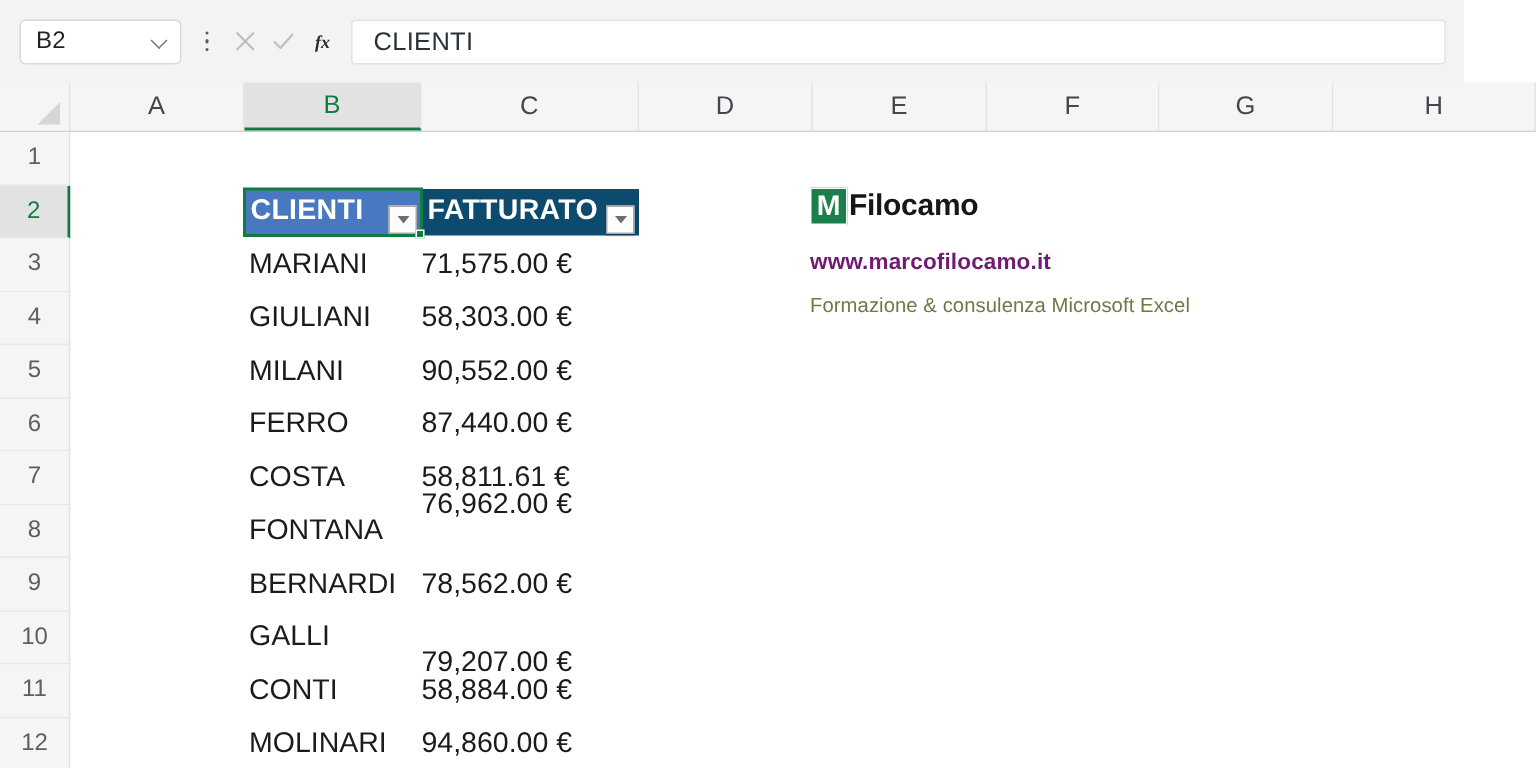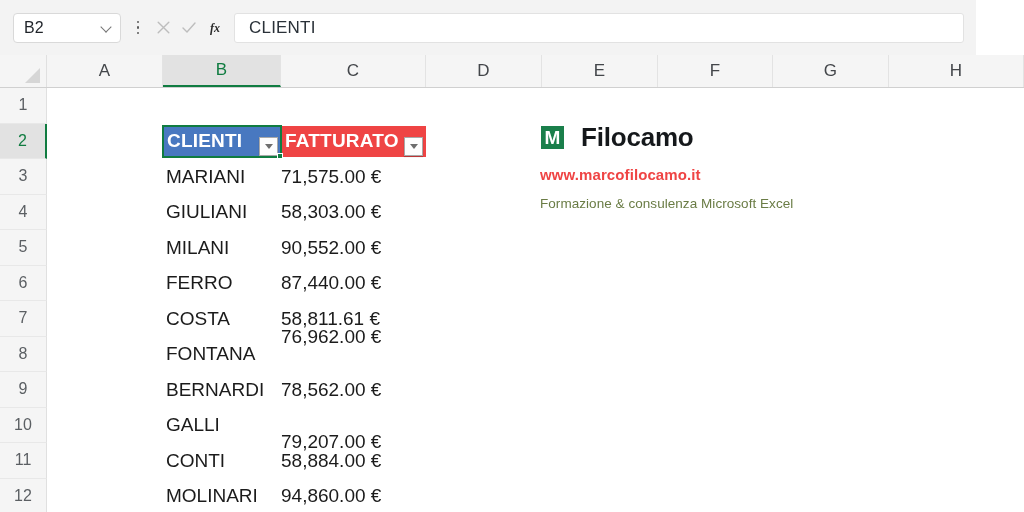--- a/index.html
+++ b/index.html
@@ -221,21 +221,21 @@
     align-items: center;
     font-size: 19px;
     font-weight: bold;
     color: #ffffff;
     letter-spacing: .2px;
     white-space: nowrap;
     padding-left: 4px;
     overflow: visible;
   }
   .tbl-head.blue  { background: #4878c0; }
-  .tbl-head.black { background: #ef4444; }
+  .tbl-head.black { background: #0c4a6e; }
 
   
   .active-frame {
     position: absolute;
     border: 2px solid #107c41;
     box-sizing: border-box;
     pointer-events: none;
   }
   .active-frame::after {
     content: "";
@@ -290,31 +290,31 @@
     box-sizing: border-box;
   }
   .brand-mark span {
     color: #ffffff;
     font-weight: bold;
     font-size: 19px;
     line-height: 1;
     font-family: "Liberation Sans", sans-serif;
   }
   .brand-word {
-    font-size: 26px;
+    font-size: 20px;
     font-weight: bold;
     color: #15181b;
-    margin-left: 16px;
+    margin-left: 1px;
     letter-spacing: -.2px;
   }
   .brand-url {
     margin-top: 16px;
     font-size: 15px;
     font-weight: bold;
-    color: #ef4444;
+    color: #701a75;
     letter-spacing: .1px;
   }
   .brand-tag {
     margin-top: 13px;
     font-size: 13.5px;
     color: #6a7c45;
     letter-spacing: .05px;
   }
 </style>
 </head>

